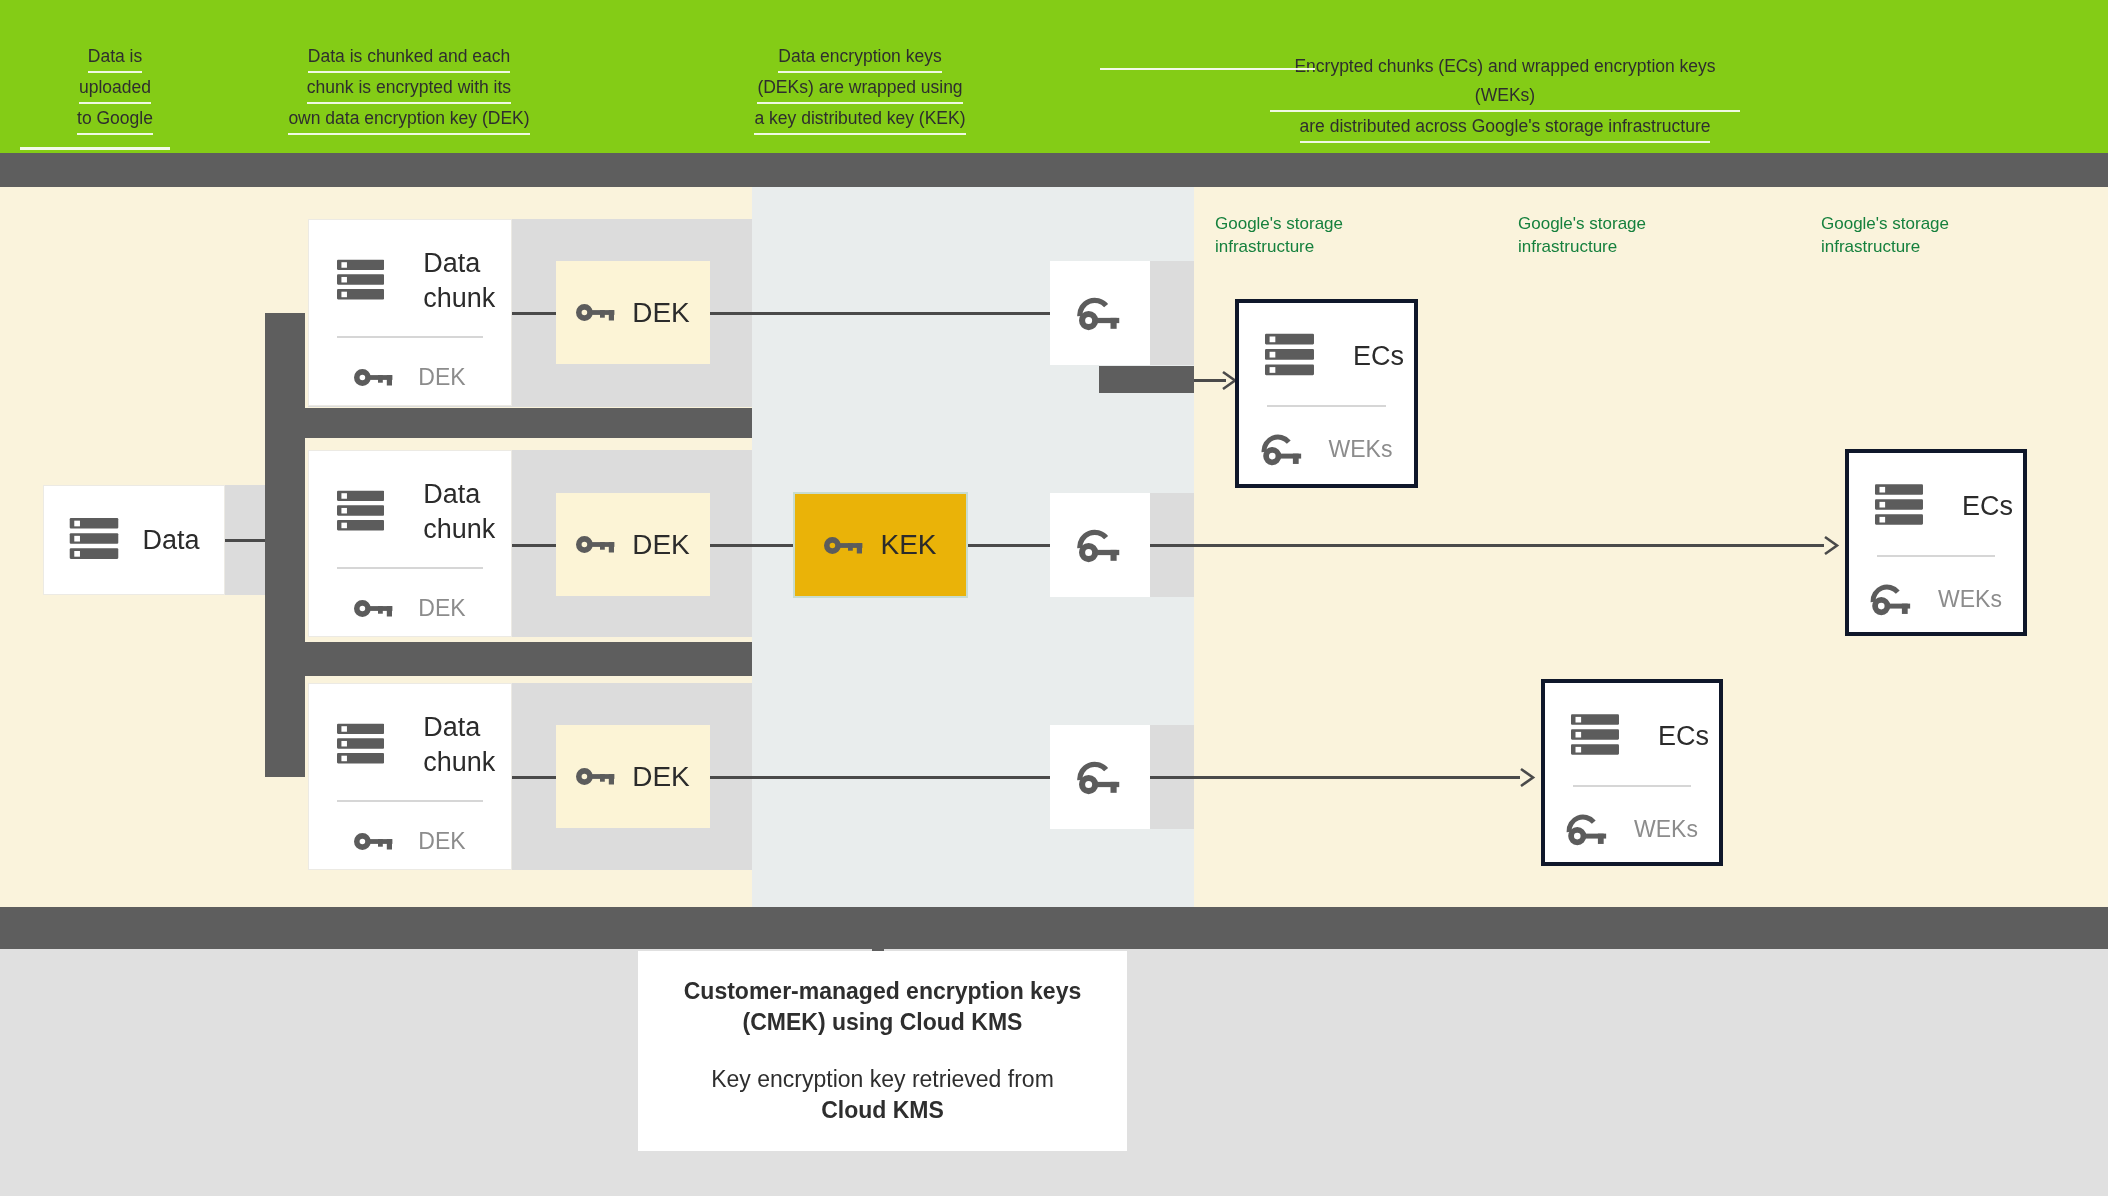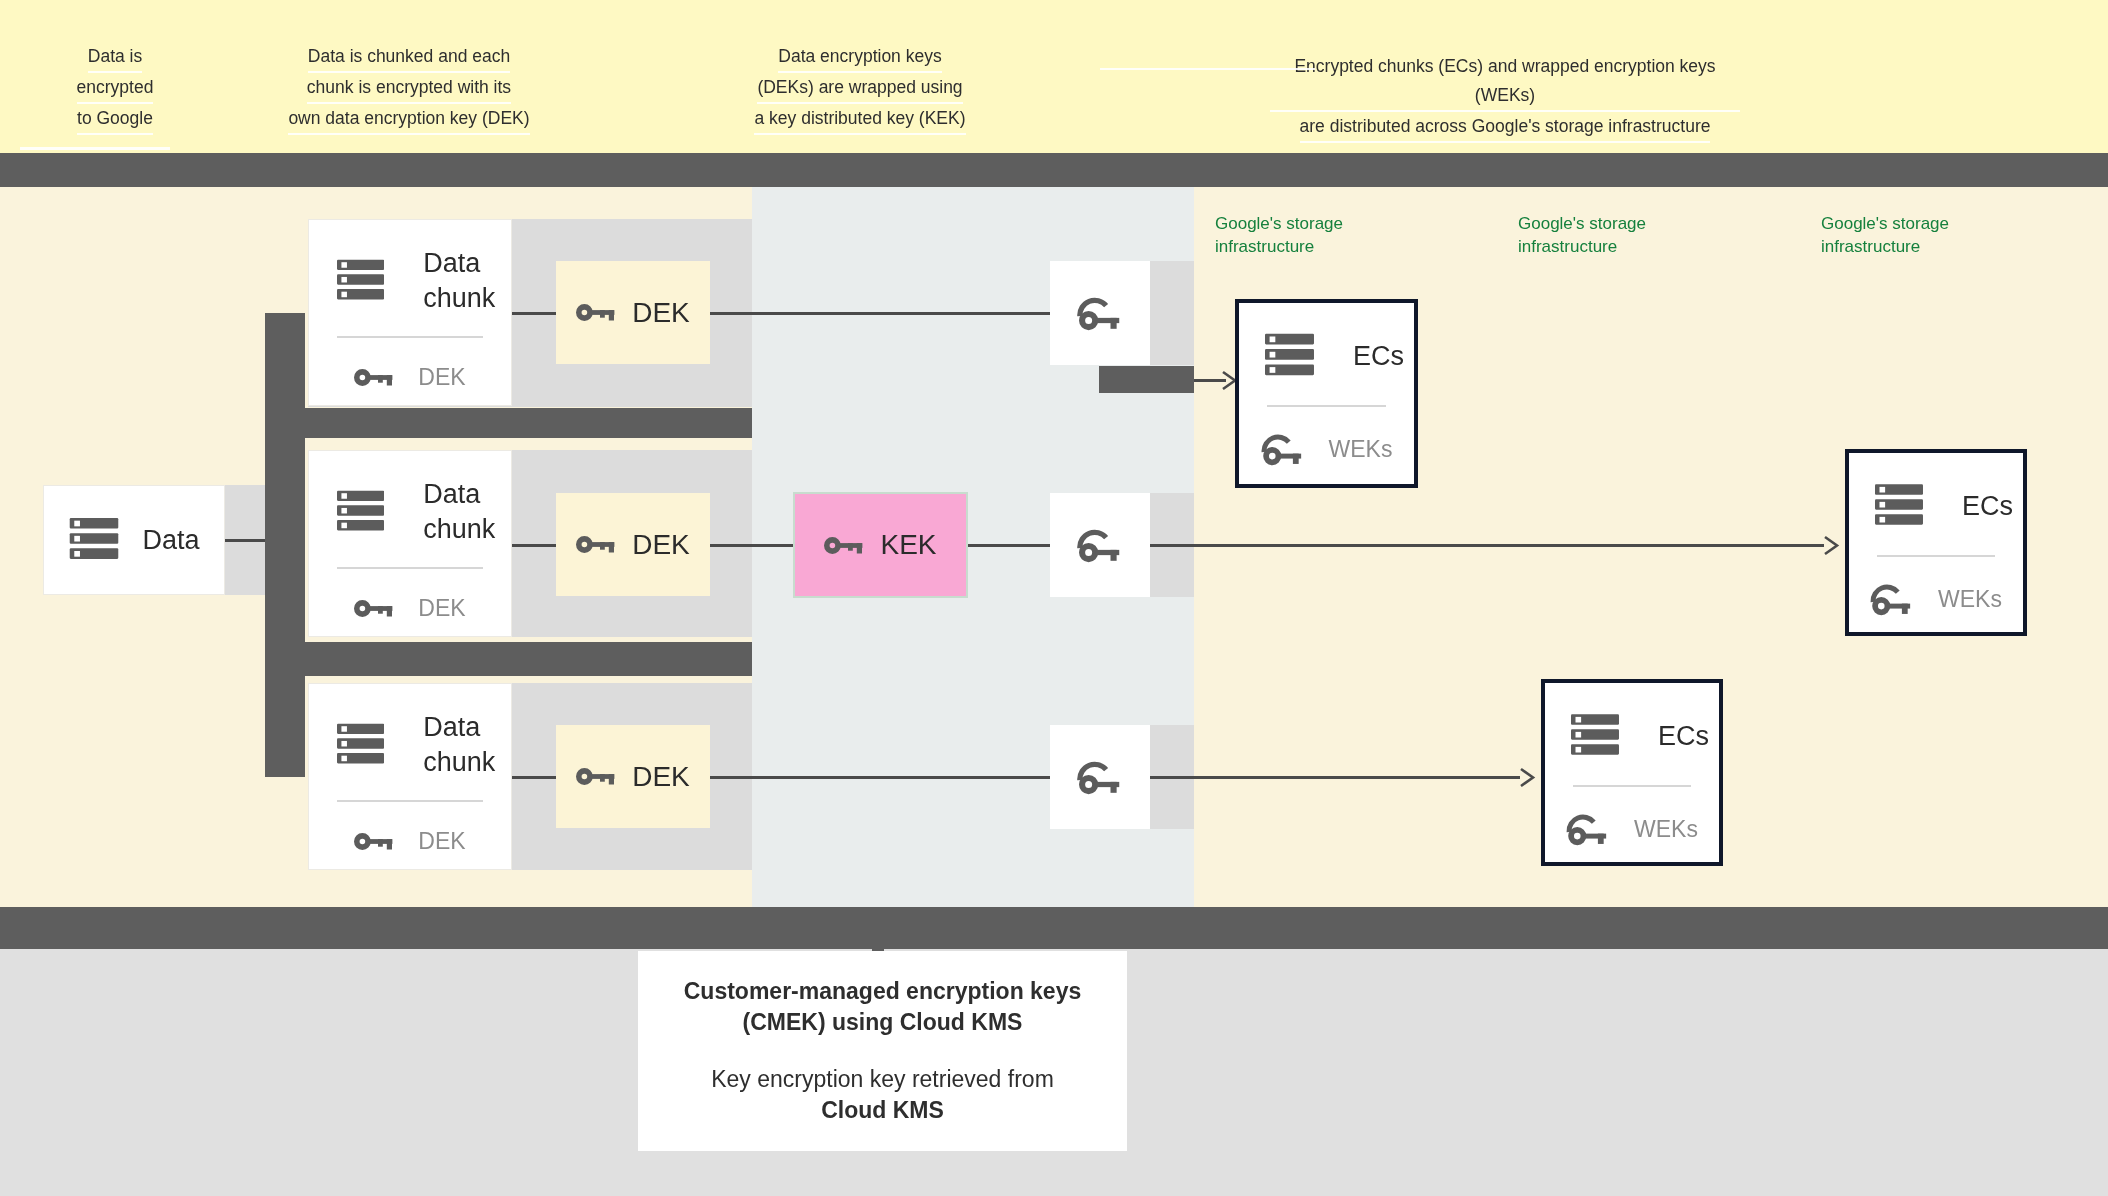--- a/index.html
+++ b/index.html
@@ -1,21 +1,21 @@
 <!DOCTYPE html>
 <html><head>
 <meta charset="utf-8">
 <style>
   html,body{margin:0;padding:0;background:#fff;}
   .page{position:relative;width:2108px;height:1196px;overflow:hidden;
         font-family:"Liberation Sans",sans-serif;-webkit-font-smoothing:antialiased;}
   .abs{position:absolute;}
 
   
-  .header{left:0;top:0;width:2108px;height:153px;background:#fef9c3;}
+  .header{left:0;top:0;width:2108px;height:153px;background:#84cc16;}
   .hcol{position:absolute;color:#2e2e2e;font-size:17.5px;line-height:29px;text-align:center;}
   .hline{display:inline-block;border-bottom:2px solid rgba(255,255,255,.88);padding-bottom:0px;}
   .stray{position:absolute;background:rgba(255,255,255,.9);}
 
   .strip{left:0;width:2108px;background:#5e5e5e;}
 
   
   .canvas{left:0;top:187px;width:2108px;height:720px;}
   .zone-left{left:0;top:0;width:752px;height:720px;background:#faf3dc;}
   .zone-mid{left:752px;top:0;width:442px;height:720px;background:#e9eded;}
@@ -29,21 +29,21 @@
   .ecs-card{background:#ffffff;border:4px solid #0f172a;box-sizing:border-box;}
 
   .card-top{display:flex;align-items:center;gap:39px;padding:26px 12px 0 28px;}
   .card-title{font-size:27px;line-height:35px;color:#2b2b2b;}
   .card-div{height:2px;background:#d6d6d6;margin:20px 28px 0 28px;}
   .card-bot{display:flex;align-items:center;justify-content:center;gap:24px;margin-top:26px;}
   .sub-label{font-size:23px;color:#8c8c8c;}
 
   .kbox{background:#fcf4d6;display:flex;align-items:center;justify-content:center;gap:16px;}
   .kbox .klabel{font-size:28px;color:#2b2b2b;}
-  .kek{background:#f9a8d4;border:2px solid #c8dcce;box-sizing:border-box;}
+  .kek{background:#eab308;border:2px solid #c8dcce;box-sizing:border-box;}
   .wkeybox{background:#ffffff;display:flex;align-items:center;justify-content:center;}
 
   .icon{color:#5c5c5c;display:block;}
   .storage-label{font-size:17px;line-height:23px;color:#15803d;}
 
   
   .footer{left:0;top:949px;width:2108px;height:247px;background:#e0e0e0;}
   .caption{left:638px;top:951px;width:489px;height:200px;background:#ffffff;text-align:center;
            display:flex;flex-direction:column;justify-content:center;gap:0;}
   .caption div{font-size:23px;line-height:31px;color:#2e2e2e;}
@@ -79,21 +79,21 @@
     <path d="M3 3 L15 11.5 L3 20" fill="none" stroke="#4a4a4a" stroke-width="2.6"></path>
   </g>
 </defs>
   </svg>
 
 <div class="page">
 
   <div class="abs header">
     <div class="hcol" style="left:35px;top:42px;width:160px;">
       <span class="hline">Data is</span><br>
-      <span class="hline">encrypted</span><br>
+      <span class="hline">uploaded</span><br>
       <span class="hline">to Google</span>
     </div>
     <div class="hcol" style="left:254px;top:42px;width:310px;">
       <span class="hline">Data is chunked and each</span><br>
       <span class="hline">chunk is encrypted with its</span><br>
       <span class="hline">own data encryption key (DEK)</span>
     </div>
     <div class="hcol" style="left:725px;top:42px;width:270px;">
       <span class="hline">Data encryption keys</span><br>
       <span class="hline">(DEKs) are wrapped using</span><br>

